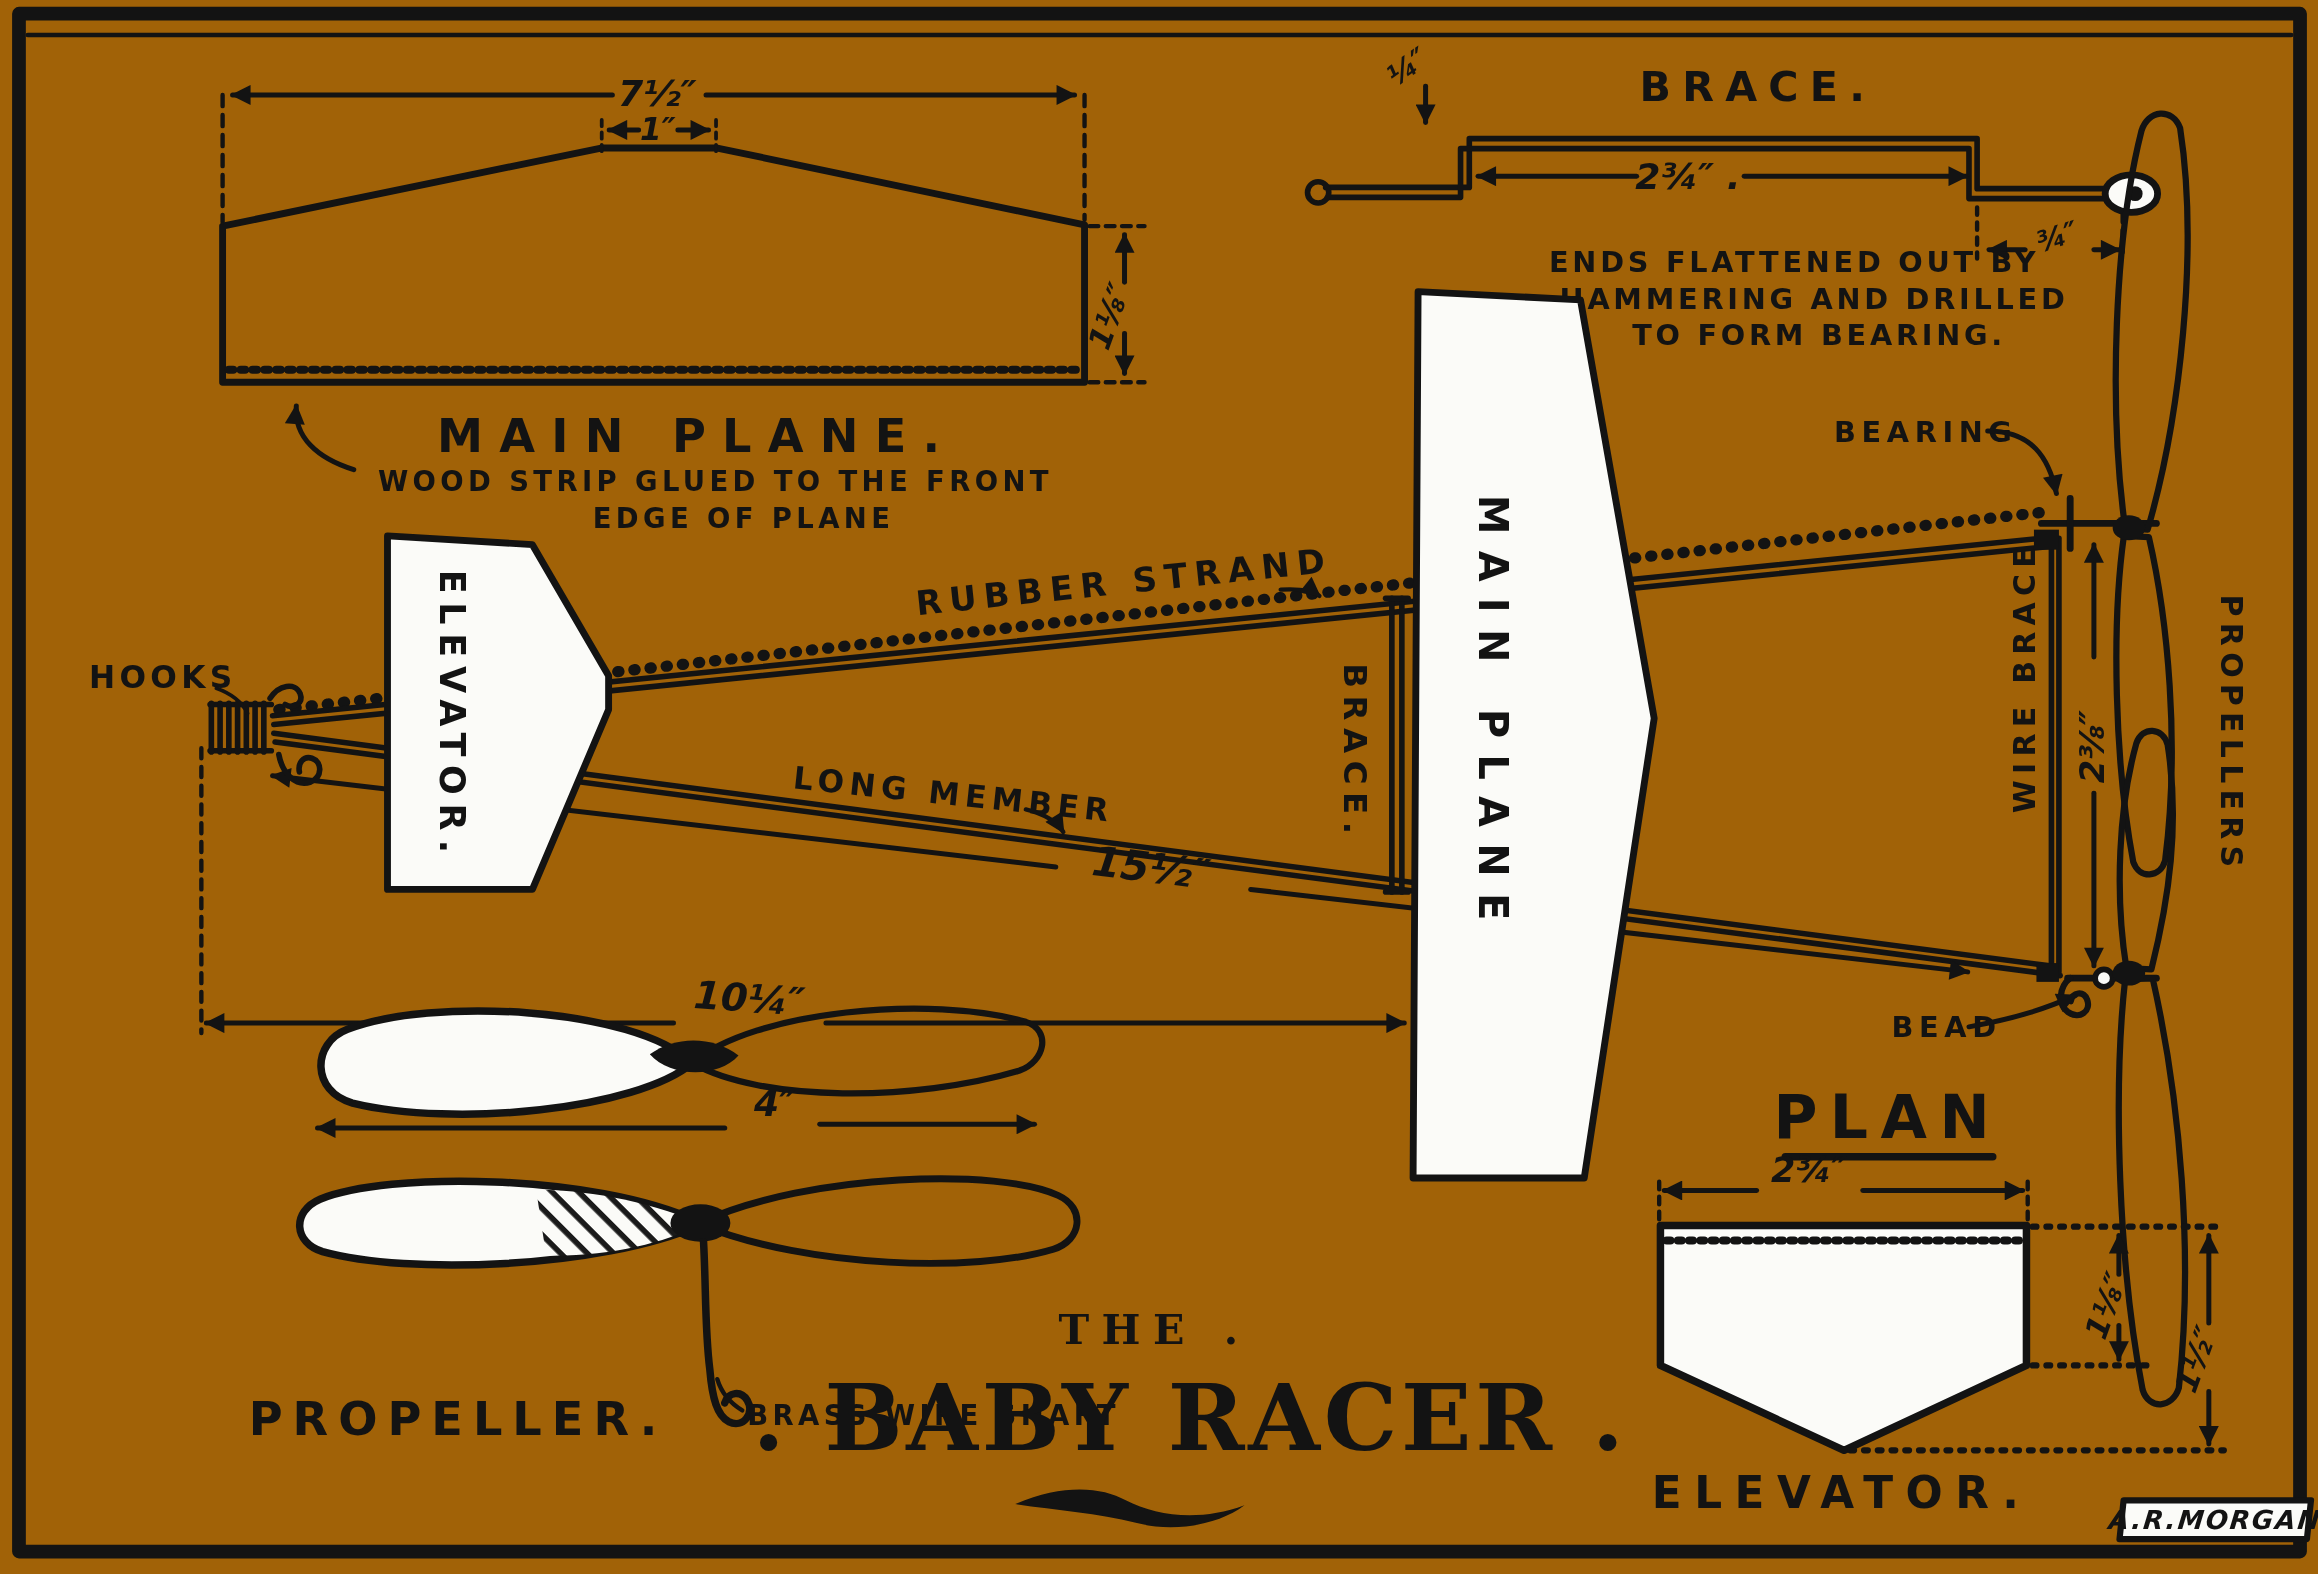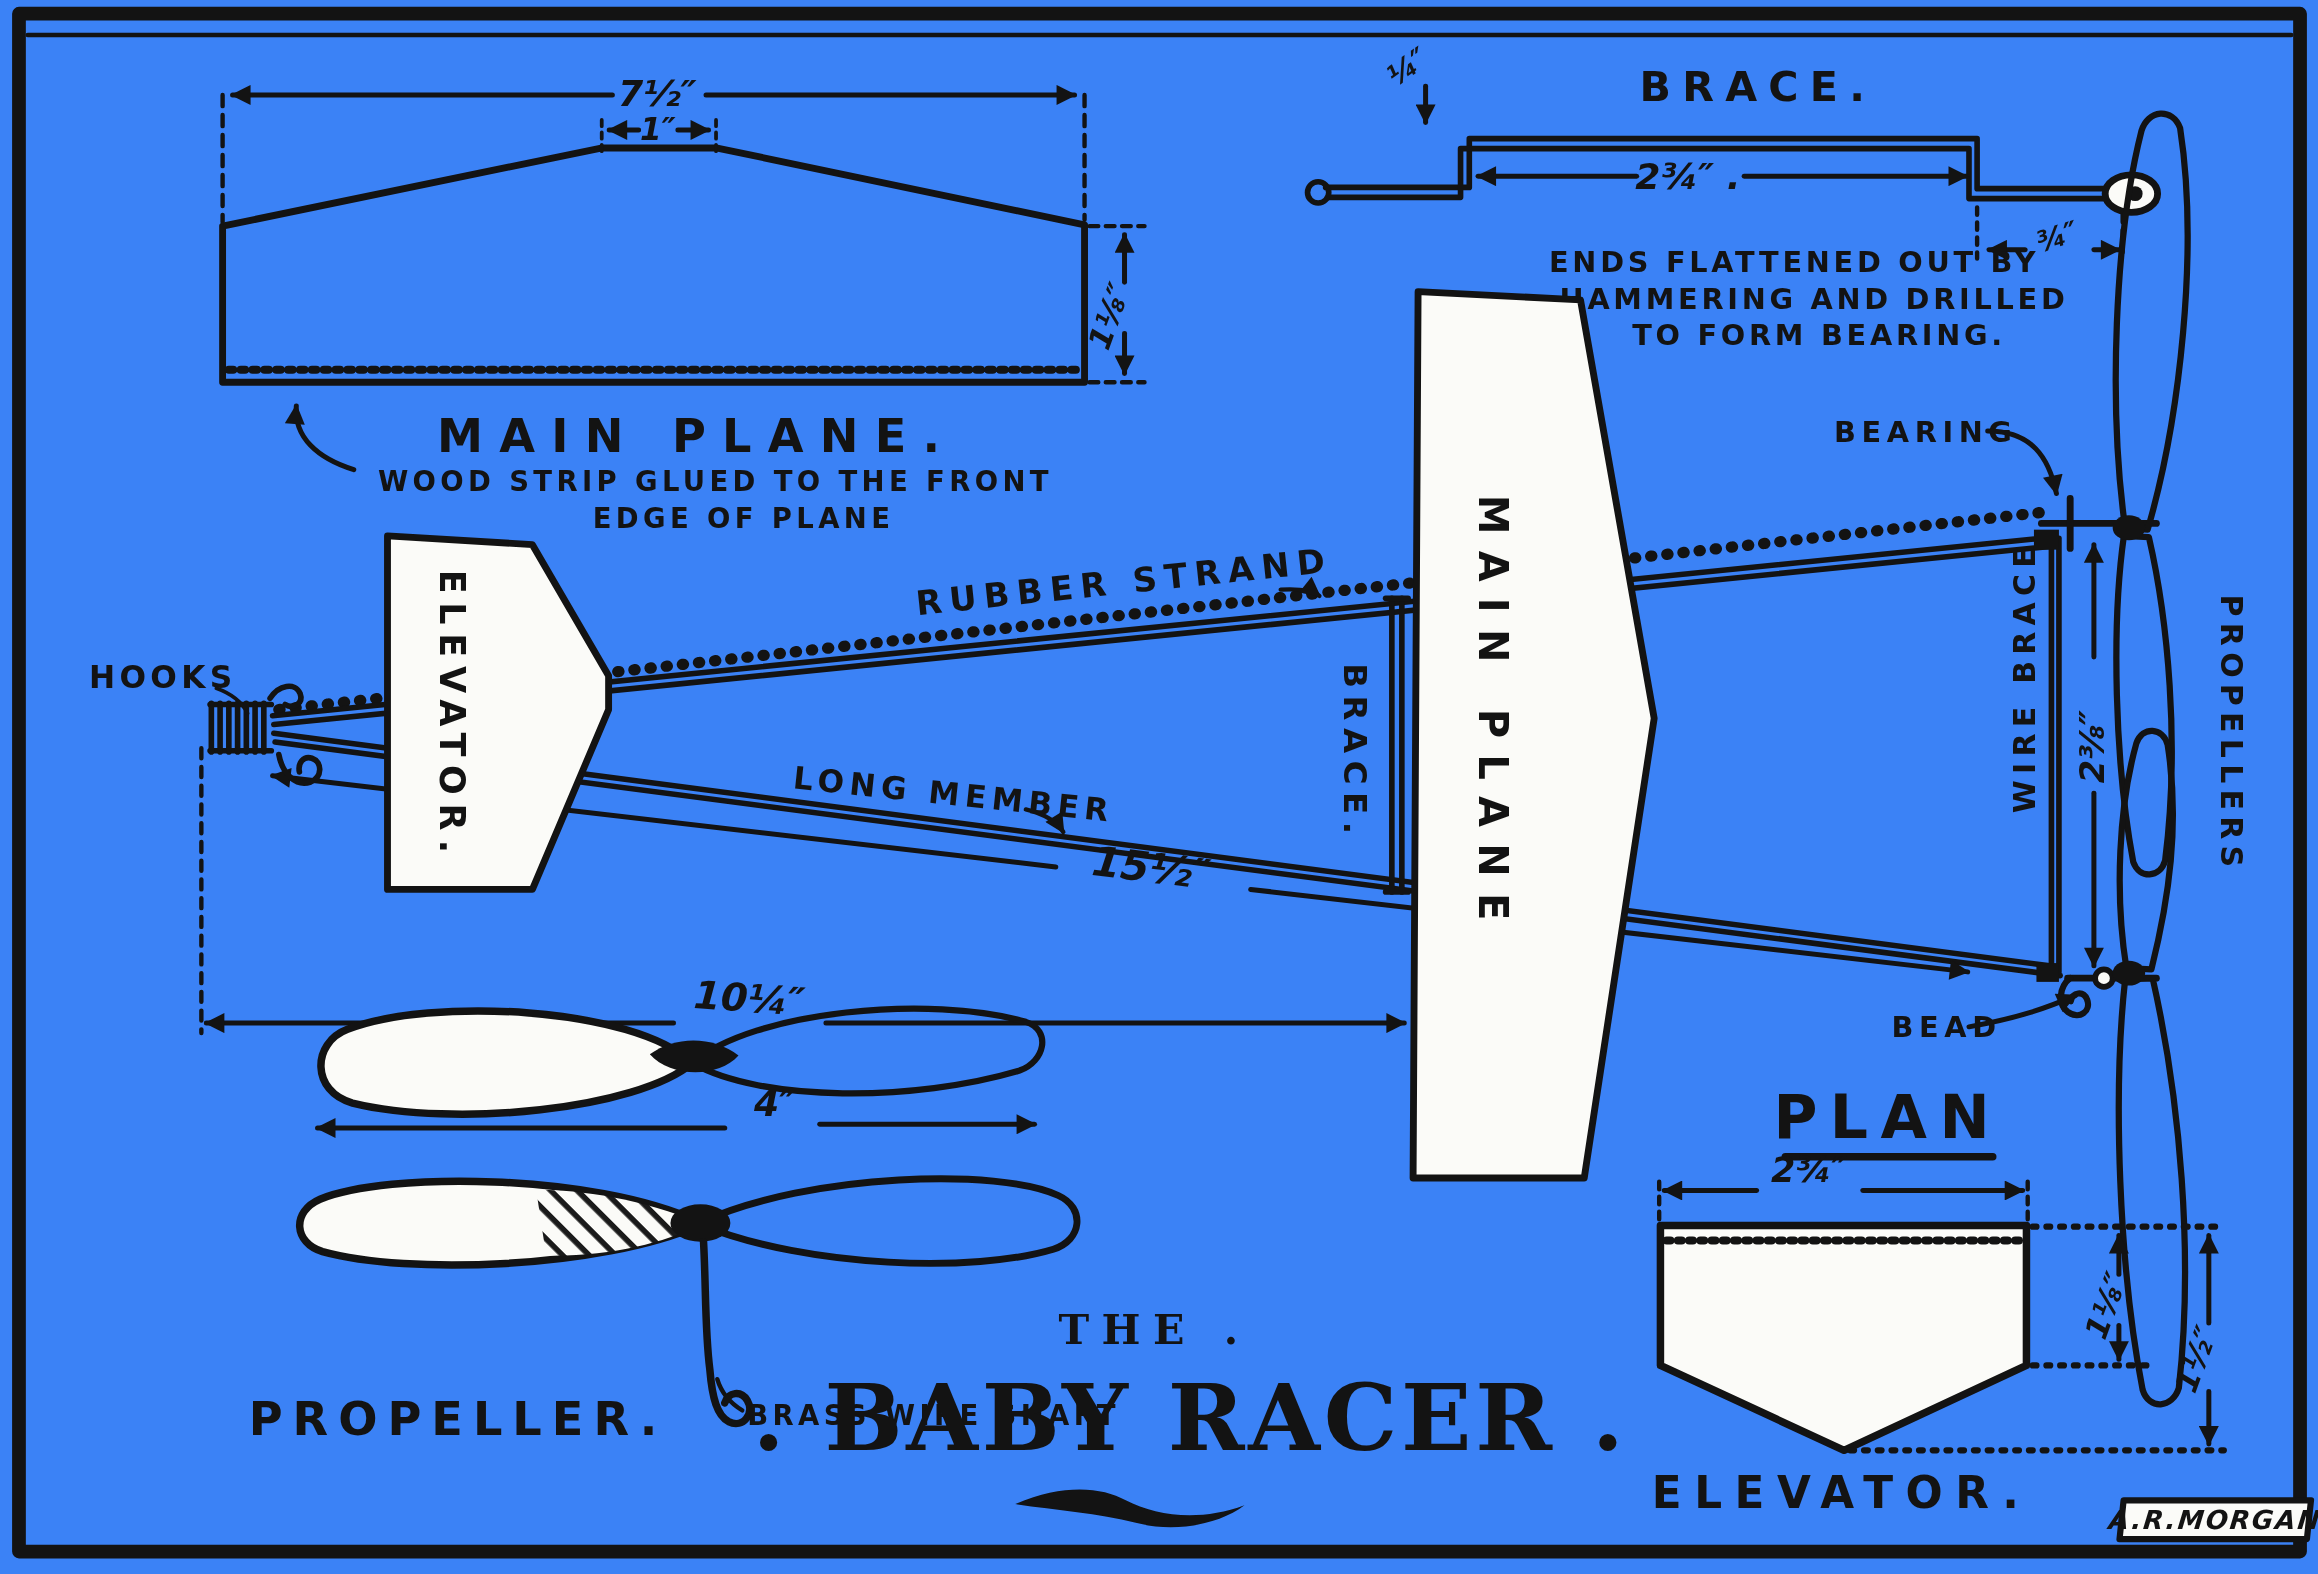--- a/index.html
+++ b/index.html
@@ -1,16 +1,16 @@
 <!DOCTYPE html>
 <html style="font-size:10px"><head>
 <meta charset="utf-8">
 <style>
   html,body{margin:0;padding:0;background:#e8e8e4;}
-  #stage{width:2319px;height:1574px;background:#3b82f6;position:relative;}
+  #stage{width:2319px;height:1574px;background:#a16207;position:relative;}
   svg{display:block;}
   .t{fill:#131313;font-family:"DejaVu Sans",sans-serif;font-weight:700;}
   .serif{font-family:"DejaVu Serif",serif;}
   .ln{stroke:#131313;fill:none;stroke-linecap:round;stroke-linejoin:round;}
   .fillp{fill:#fbfbf8;}
 </style>
 </head>
 <body>
 
 <div id="stage">

